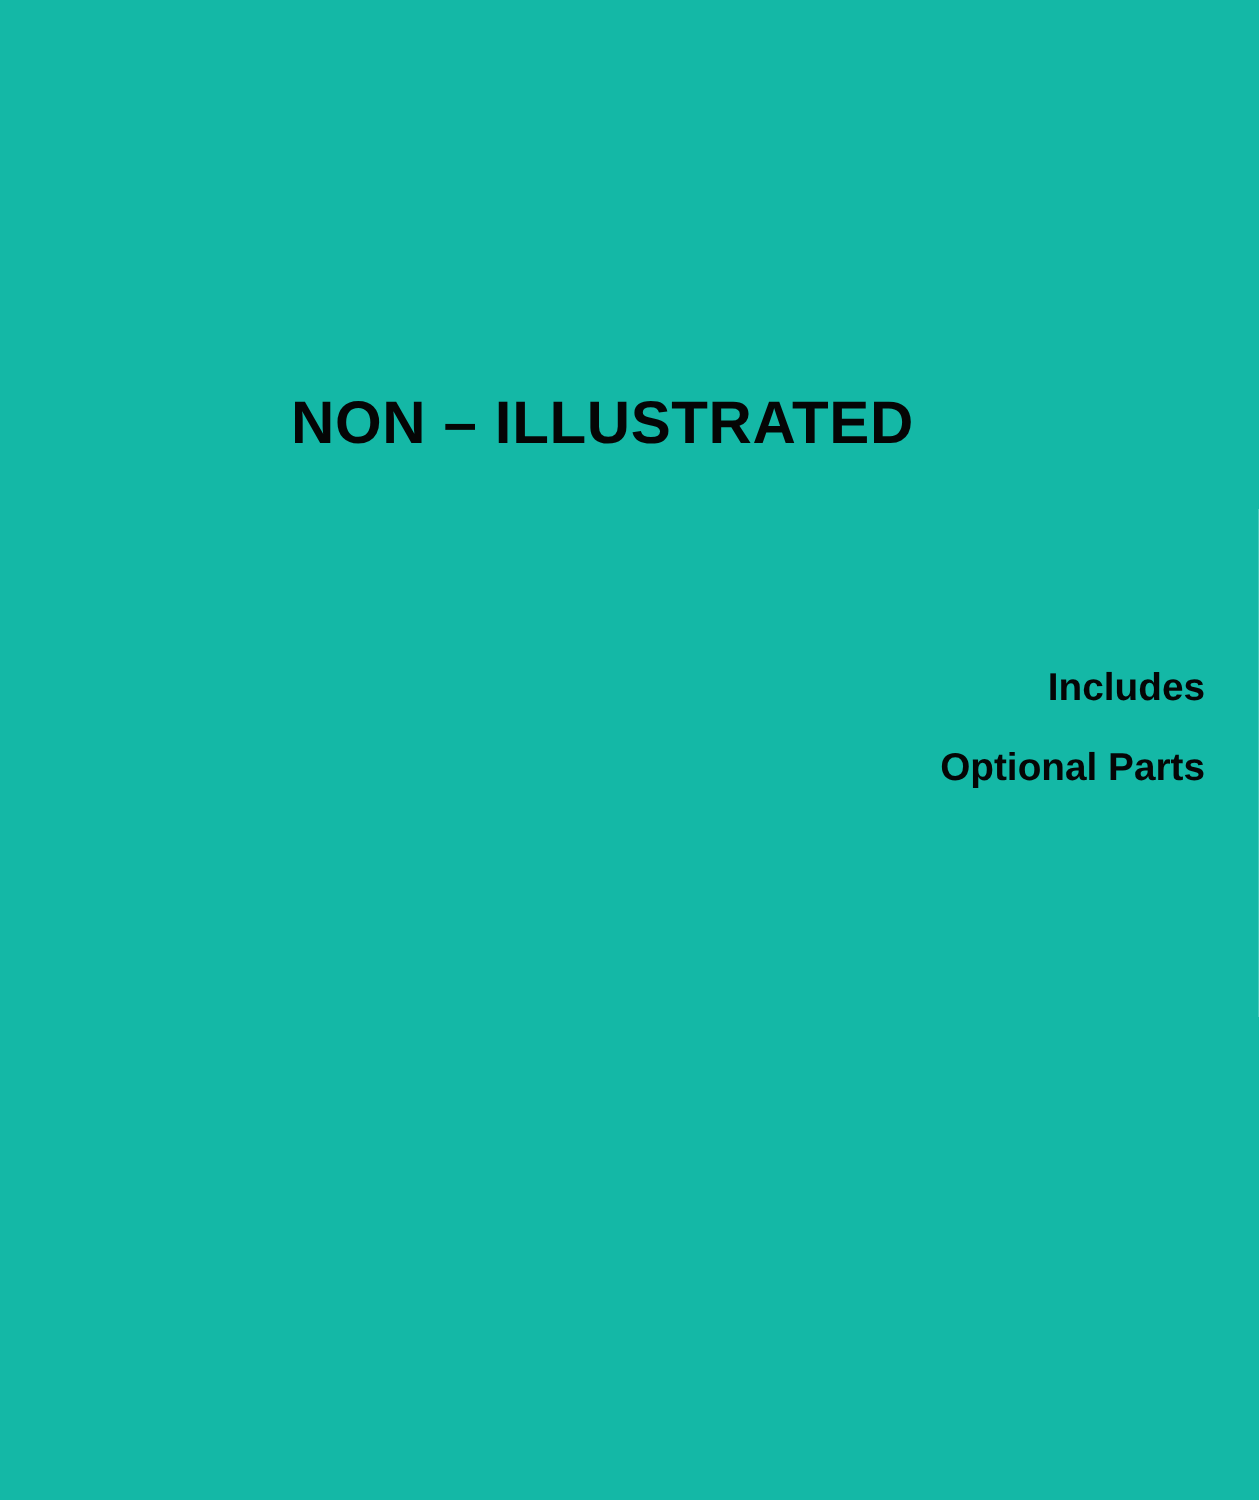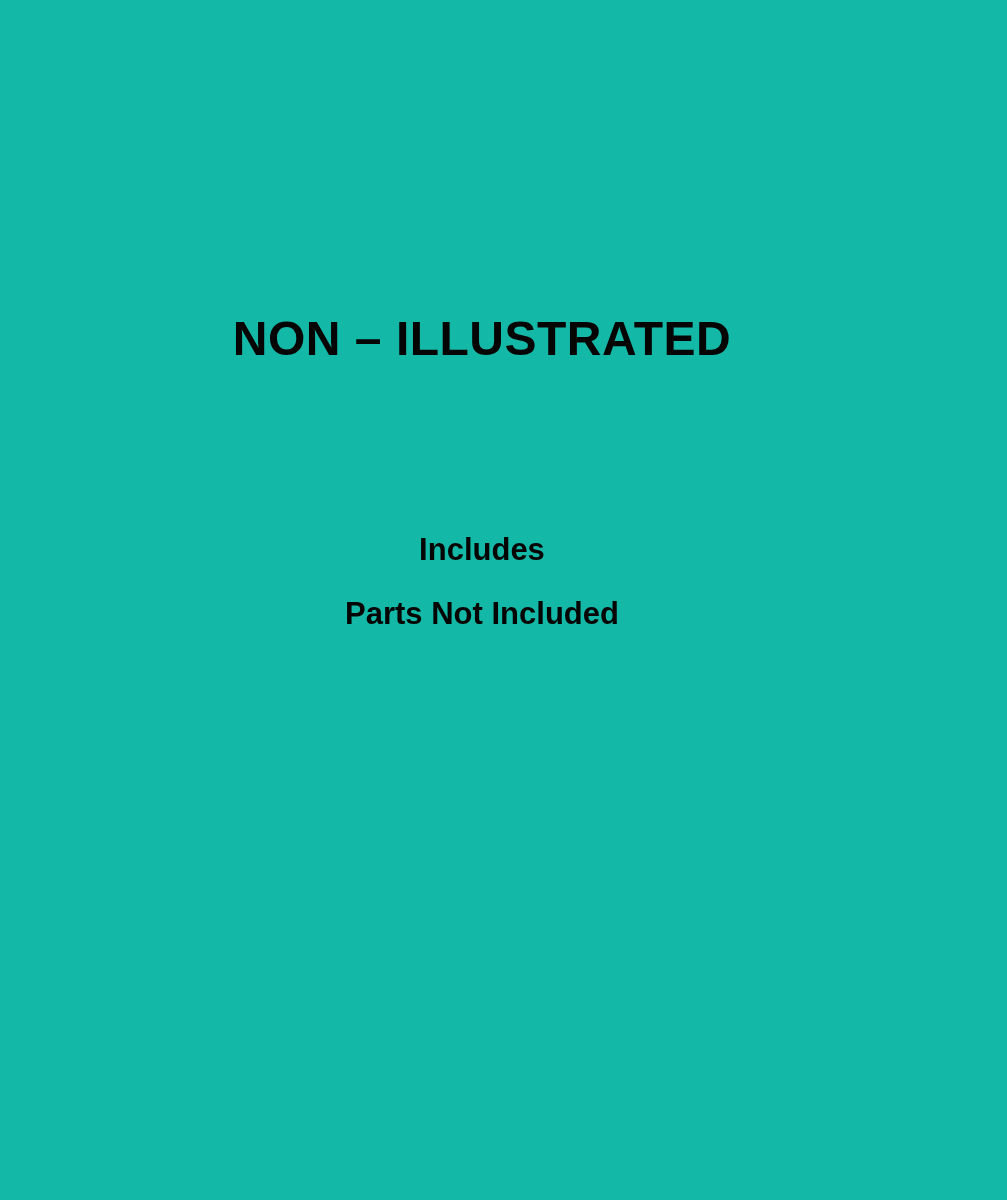--- a/index.html
+++ b/index.html
@@ -35,32 +35,33 @@
     font-size: 48px;
     line-height: 53px;
     font-weight: bold;
     letter-spacing: 0.5px;
   }
   .doc-items {
     top: 518px;
     font-size: 31px;
     line-height: 64px;
     font-weight: bold;
+    text-align: right;
   }
   .title-line, .item-line {
     white-space: nowrap;
   }
 </style>
 </head>
 <body>
 
 <div class="page">
 
   <div class="text-column doc-title">
     <div class="title-line">NON – ILLUSTRATED</div>
   </div>
 
   <div class="text-column doc-items">
     <div class="item-line">Includes</div>
-    <div class="item-line">Parts Not Included</div>
+    <div class="item-line">Optional Parts</div>
   </div>
 
 </div>
 
 </body></html>

